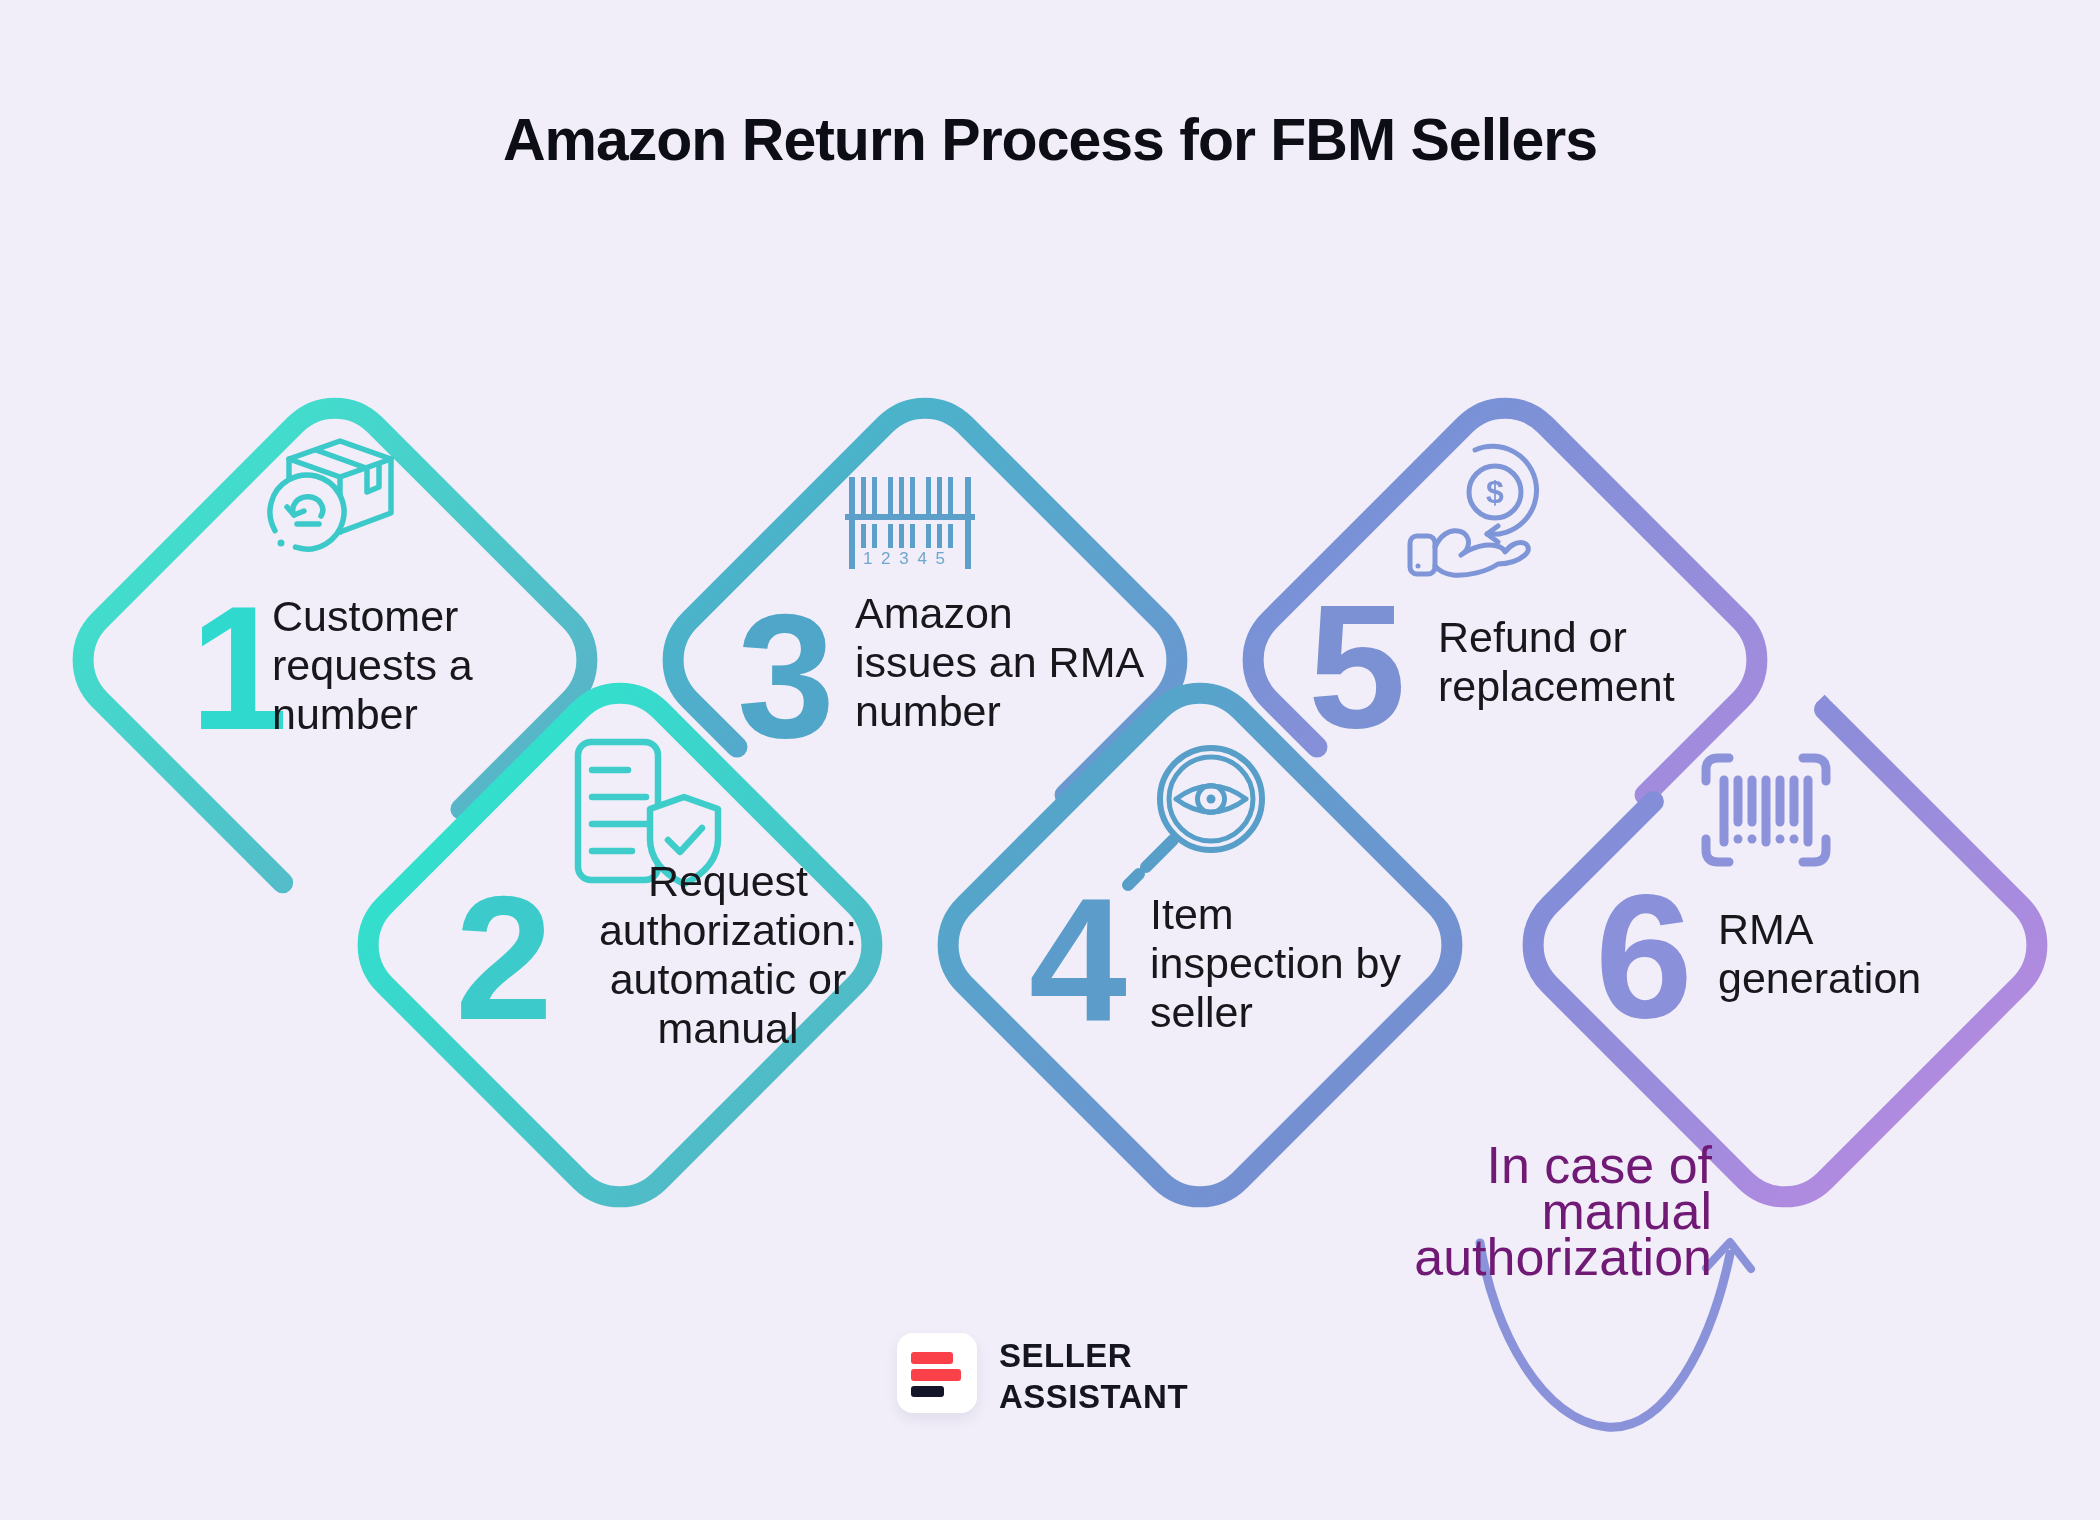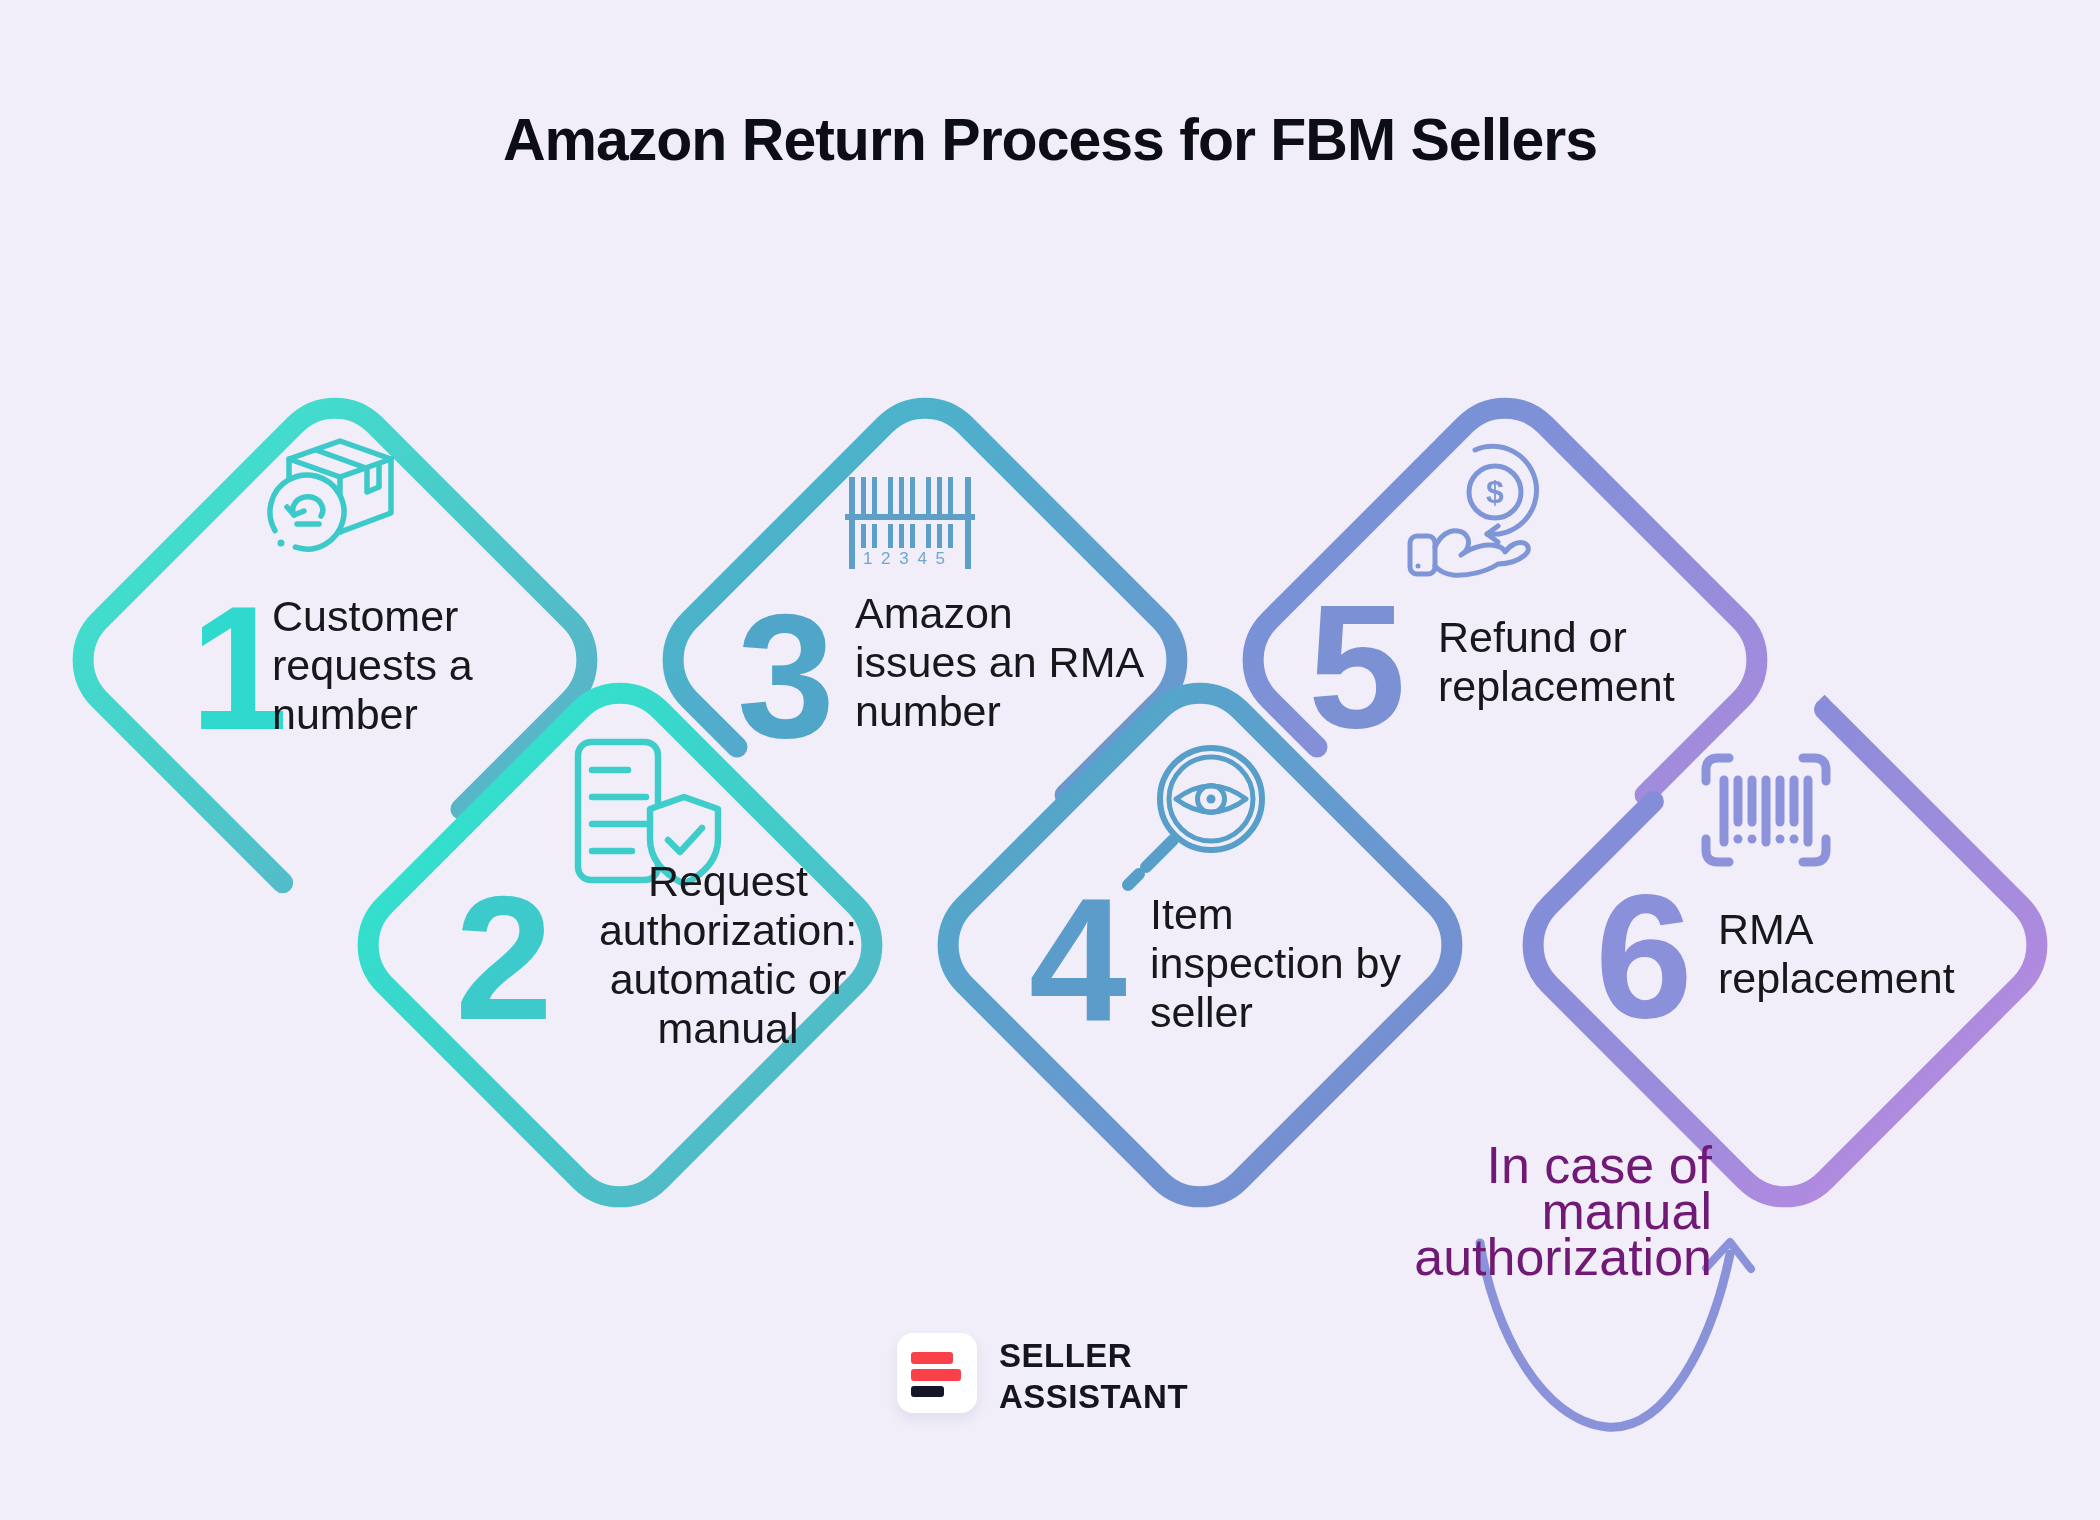--- a/index.html
+++ b/index.html
@@ -203,21 +203,21 @@
   <div class="lbl" style="left:1150px;top:890px;width:320px;">Item
 inspection by
 seller</div>
 
   <div class="num" style="left: 1308px; top: 578px; color: rgb(123, 145, 211);">5</div>
   <div class="lbl" style="left:1438px;top:613px;width:300px;">Refund or
 replacement</div>
 
   <div class="num" style="left: 1595px; top: 868px; color: rgb(138, 144, 217);">6</div>
   <div class="lbl" style="left:1718px;top:905px;width:280px;">RMA
-replacement</div>
+generation</div>
 
   <div class="annotation">In case of
 manual authorization</div>
 
   <div class="logo">
     <div class="logo-square">
       <div class="logo-bar b1" style="background: rgb(250, 64, 73);"></div>
       <div class="logo-bar b2" style="background: rgb(250, 64, 73);"></div>
       <div class="logo-bar b3" style="background: rgb(21, 21, 42);"></div>
     </div>

